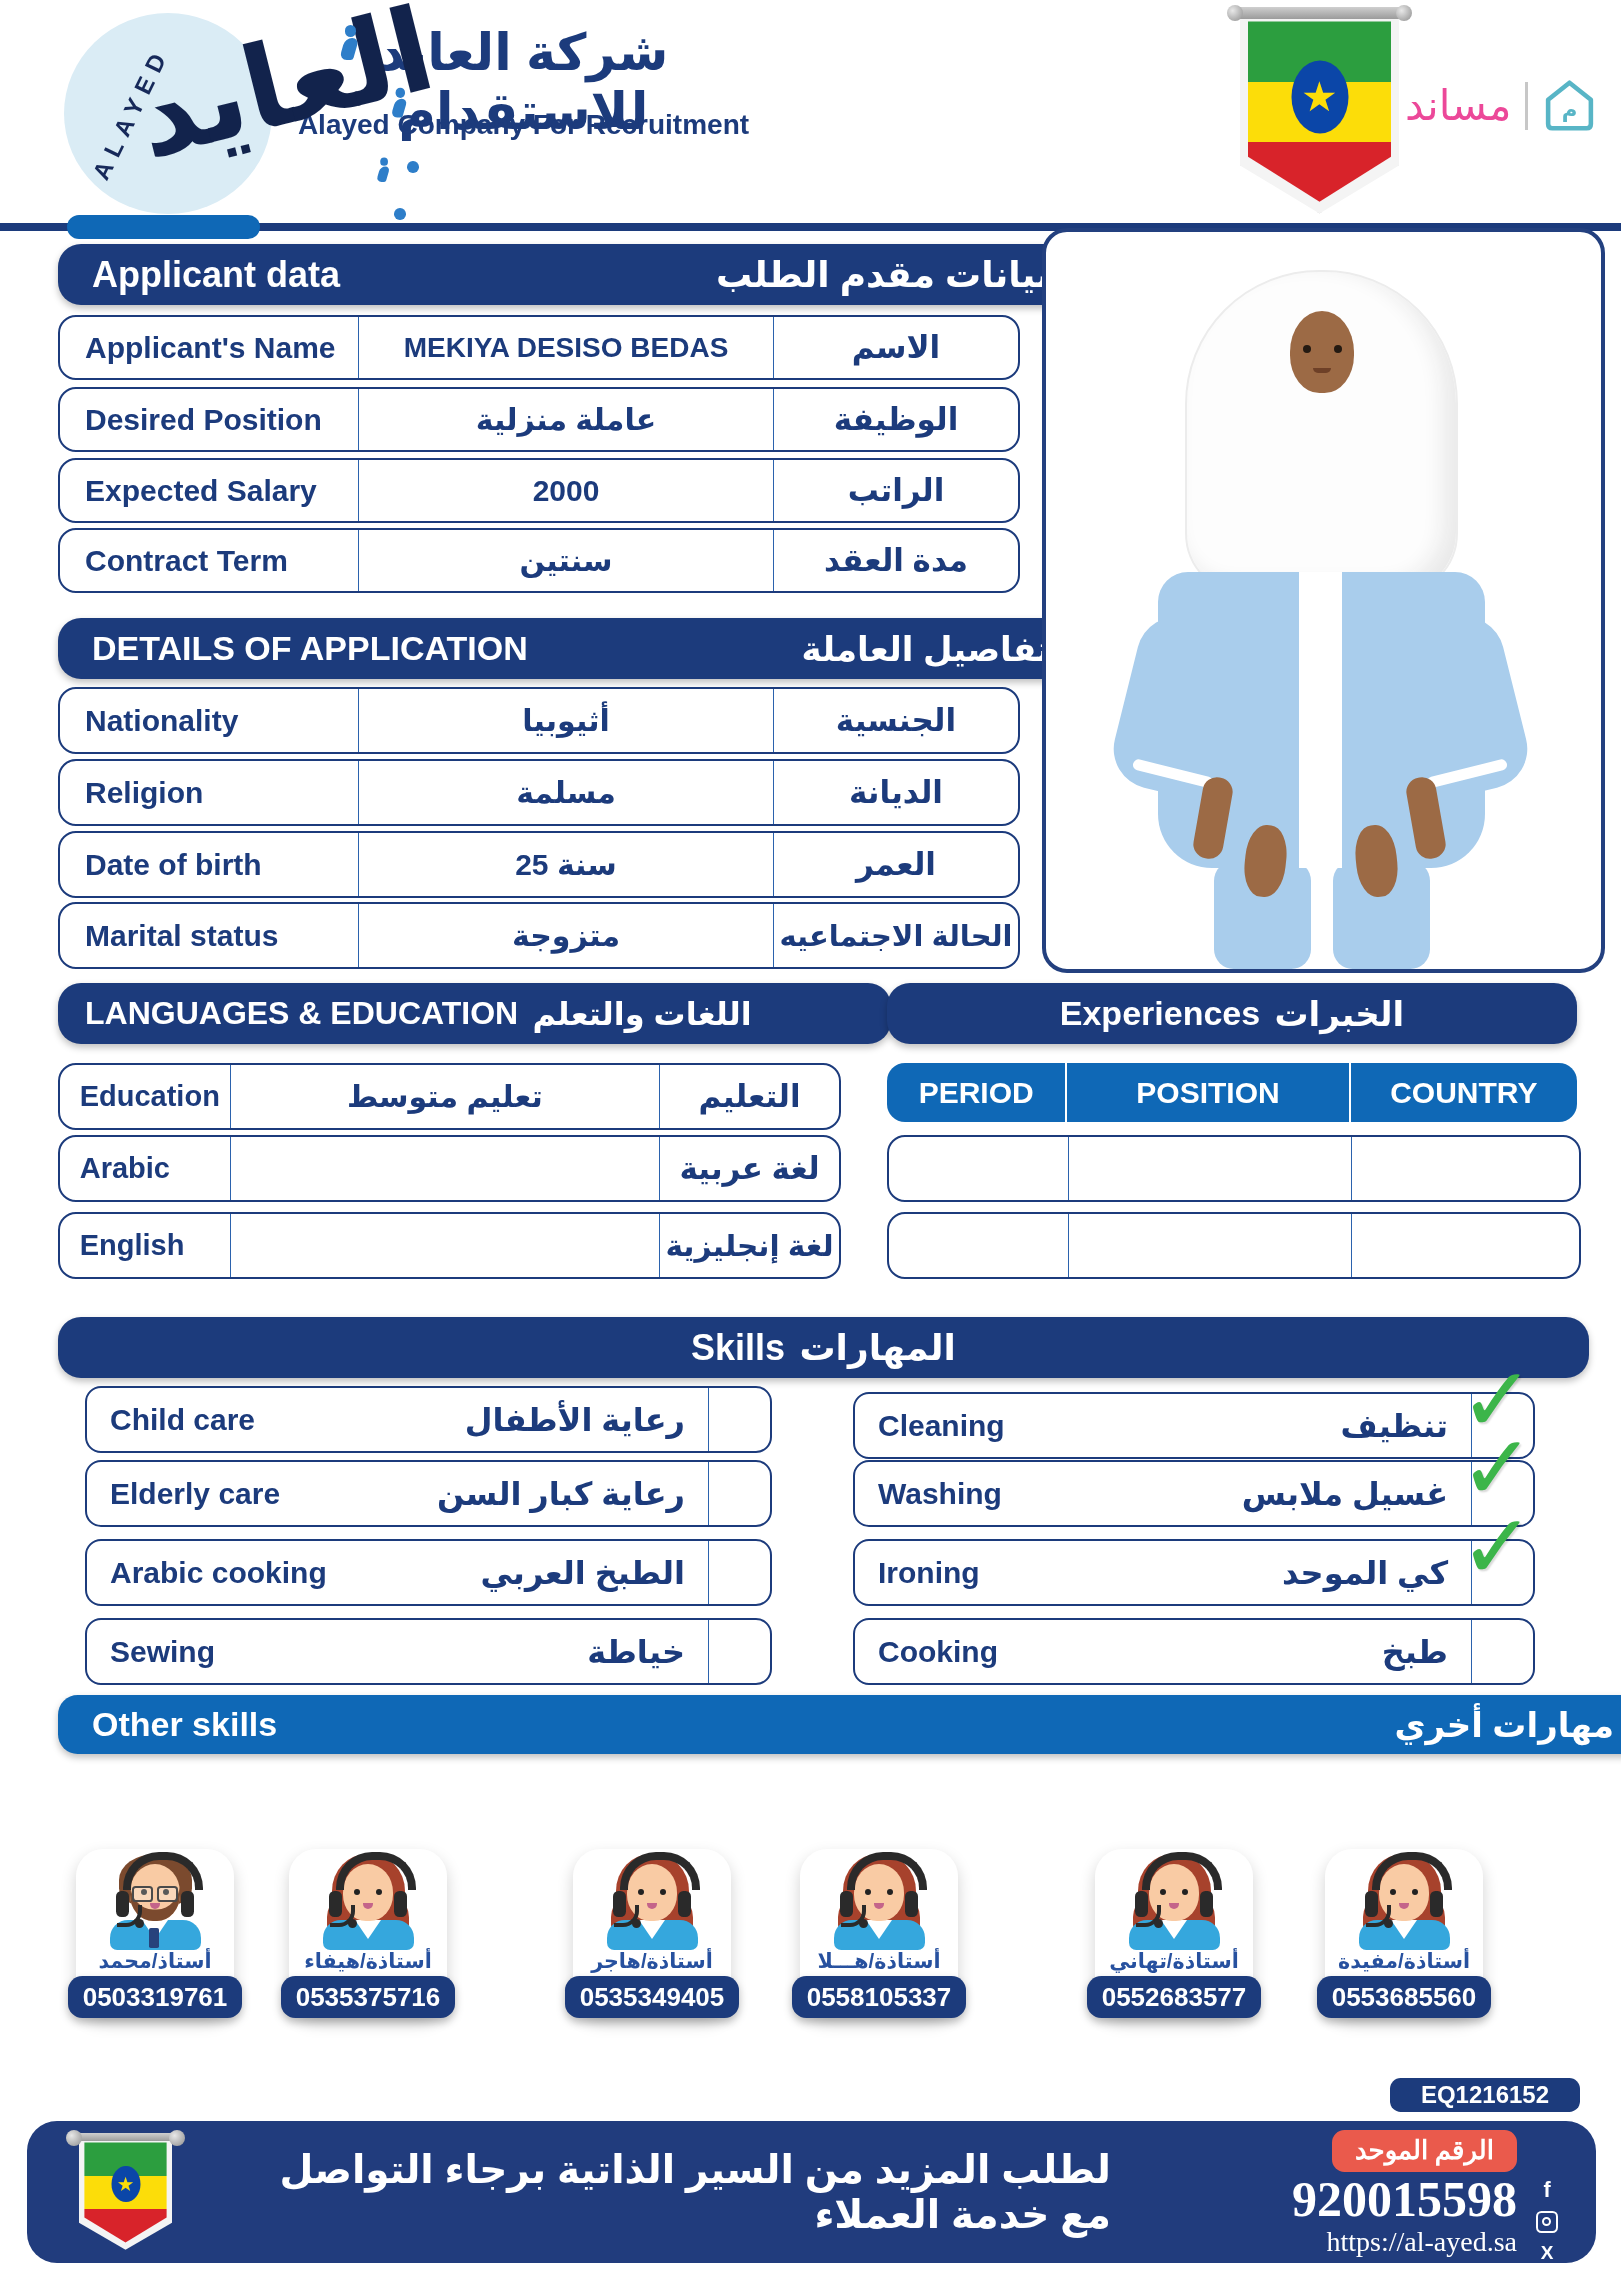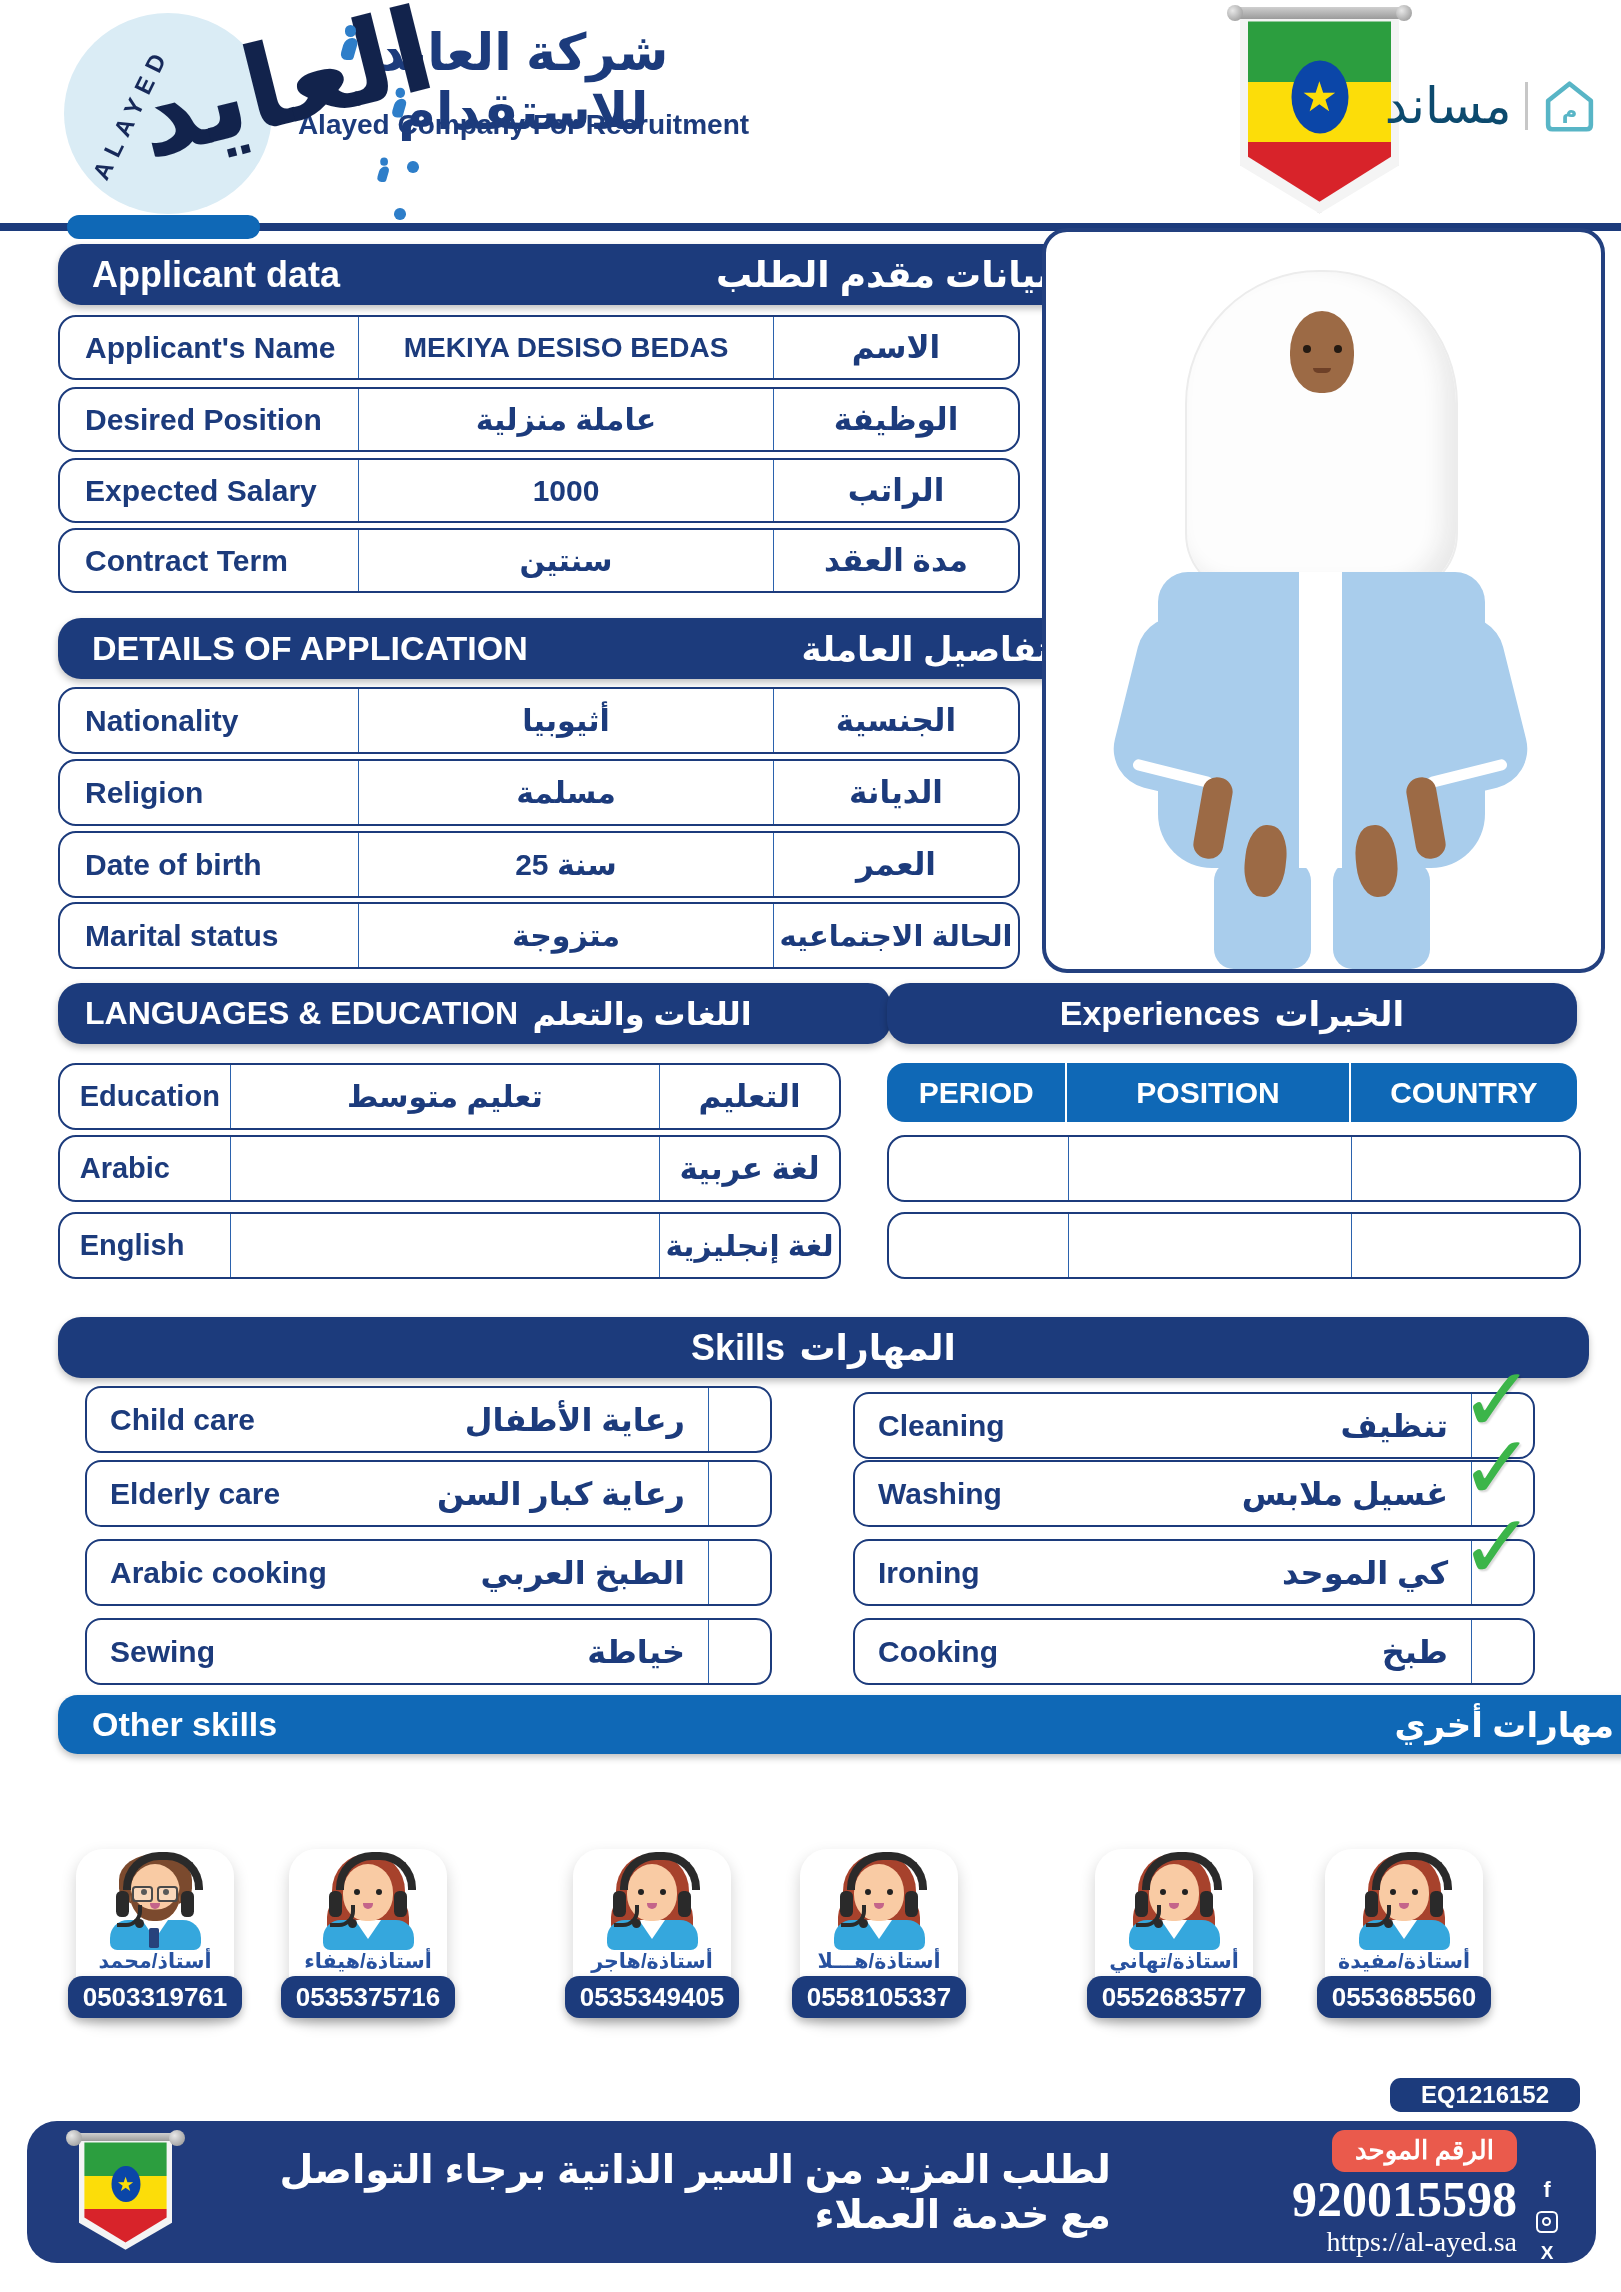--- a/index.html
+++ b/index.html
@@ -45,21 +45,21 @@
   .pennant.big .emblem{width:57px;height:73px;}
   .pennant.big .star{font-size:41px;color:#fcdd09;line-height:1;}
   .pennant.small{left:52px;top:10.7px;width:93px;height:118px;}
   .pennant.small .pin{height:8px;top:0.9px;}
   .pennant.small .body{top:5.4px;}
   .pennant.small .flag{left:5.4px;right:5.4px;top:5.4px;bottom:7.2px;}
   .pennant.small .emblem{width:29px;height:36px;}
   .pennant.small .star{font-size:19.7px;color:#fcdd09;line-height:1;}
 
   .musaned{position:absolute;right:23px;top:77px;display:flex;align-items:center;gap:13.4px;}
-  .musaned-text{font-size:50px;color:#0c4a6e;}
+  .musaned-text{font-size:42px;color:#ec4899;}
   .musaned-divider{width:2.7px;height:48px;background:#c7c7c7;}
 
   .top-divider{position:absolute;left:0;top:223px;width:1621px;height:8px;background:#1c3b7c;}
   .divider-capsule{position:absolute;left:67px;top:-8px;width:193px;height:24px;border-radius:12.5px;background:#0f68b6;}
 
   
   .sec-header{position:absolute;background:#1c3b7c;border-radius:23px;color:#fff;font-weight:bold;
             display:flex;align-items:center;box-shadow:0 3.6px 7.2px rgba(0,0,0,.25);}
   .sec-header .en{white-space:nowrap;} .sec-header .ar{white-space:nowrap;}
   .spread{justify-content:space-between;padding:0 34px;}
@@ -220,21 +220,21 @@
     <div class="cell cell-val" style="font-size:28px;">MEKIYA DESISO BEDAS</div>
     <div class="cell cell-ar" style="width:244px;">الاسم</div>
   </div>
   <div class="data-row" style="left:58px;top:387px;width:958px;height:61px;">
     <div class="cell cell-en" style="width:273px;">Desired Position</div>
     <div class="cell cell-val">عاملة منزلية</div>
     <div class="cell cell-ar" style="width:244px;">الوظيفة</div>
   </div>
   <div class="data-row" style="left:58px;top:458px;width:958px;height:61px;">
     <div class="cell cell-en" style="width:273px;">Expected Salary</div>
-    <div class="cell cell-val">1000</div>
+    <div class="cell cell-val">2000</div>
     <div class="cell cell-ar" style="width:244px;">الراتب</div>
   </div>
   <div class="data-row" style="left:58px;top:528px;width:958px;height:61px;">
     <div class="cell cell-en" style="width:273px;">Contract Term</div>
     <div class="cell cell-val">سنتين</div>
     <div class="cell cell-ar" style="width:244px;">مدة العقد</div>
   </div>
 
   <div class="sec-header spread" style="left:58px;top:618px;width:958px;height:61px;font-size:34px;">
     <span class="en">DETAILS OF APPLICATION</span>

